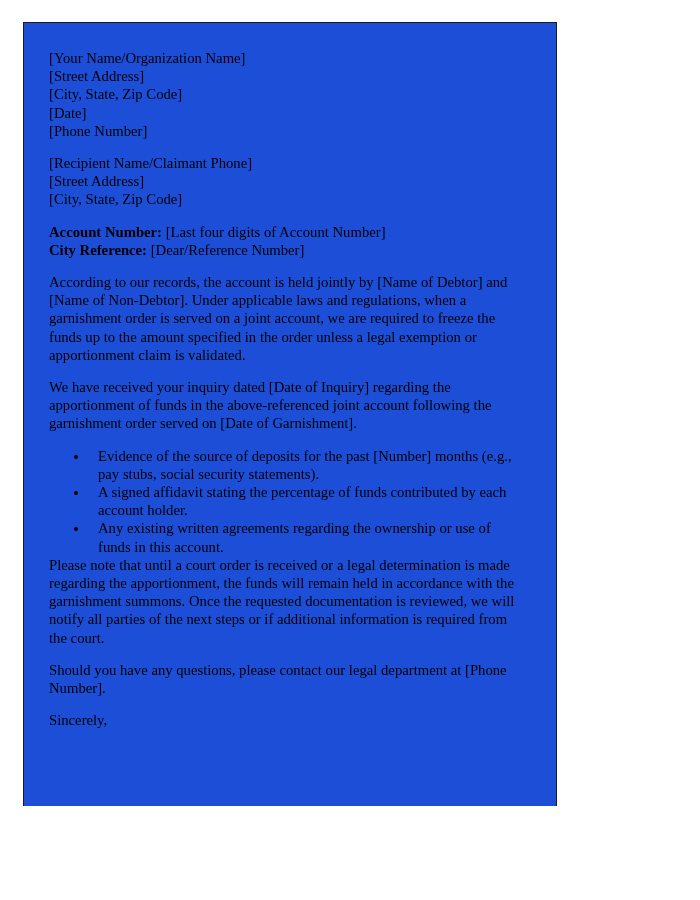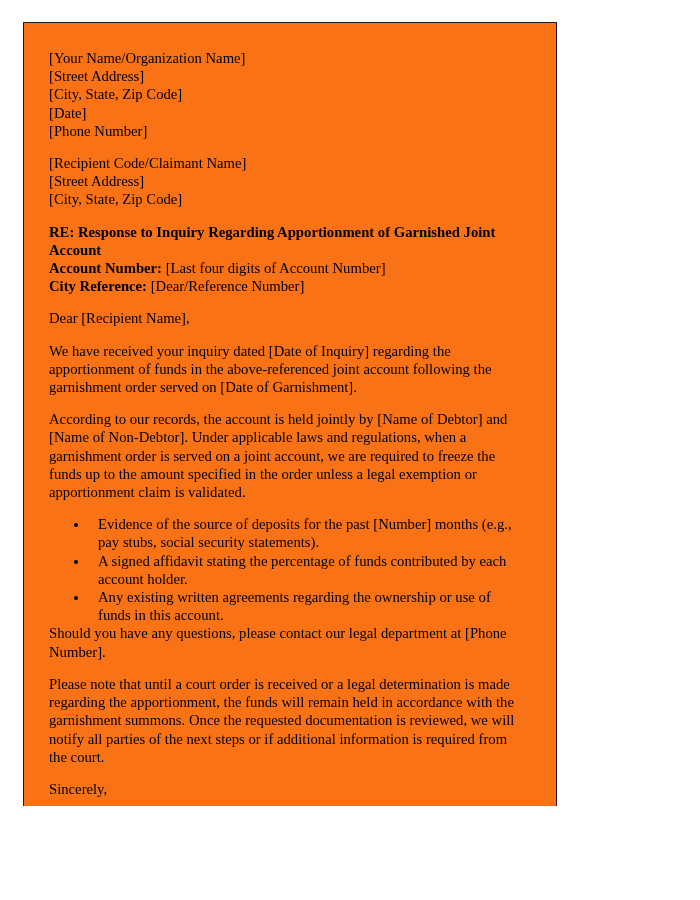--- a/index.html
+++ b/index.html
@@ -17,21 +17,21 @@
   }
 
   
   .page-sheet {
     position: absolute;
     left: 23px;
     top: 22px;
     width: 534px;
     height: 784px;
     box-sizing: border-box;
-    background: #f97316;
+    background: #1d4ed8;
     border-left: 1.5px solid #1a1a1a;
     border-right: 1.5px solid #1a1a1a;
     border-top: 1.5px solid #1a1a1a;
     border-bottom: none;
     overflow: hidden;
   }
 
   .page-body {
     padding: 26px 36px 0 25px;
   }
@@ -86,44 +86,42 @@
 
     <div class="block">
       <div class="addr-line">[Your Name/Organization Name]</div>
       <div class="addr-line">[Street Address]</div>
       <div class="addr-line">[City, State, Zip Code]</div>
       <div class="addr-line">[Date]</div>
       <div class="addr-line">[Phone Number]</div>
     </div>
 
     <div class="block">
-      <div class="addr-line">[Recipient Code/Claimant Name]</div>
+      <div class="addr-line">[Recipient Name/Claimant Phone]</div>
       <div class="addr-line">[Street Address]</div>
       <div class="addr-line">[City, State, Zip Code]</div>
     </div>
 
     <div class="block">
-      <div class="subject-line">RE: Response to Inquiry Regarding Apportionment of Garnished Joint Account</div>
       <div class="subject-line"><span>Account Number:</span> <span class="value">[Last four digits of Account Number]</span></div>
       <div class="subject-line"><span>City Reference:</span> <span class="value">[Dear/Reference Number]</span></div>
     </div>
 
-    <div class="block salutation">Dear [Recipient Name],</div>
+
+    <p class="block para">According to our records, the account is held jointly by [Name of Debtor] and [Name of Non-Debtor]. Under applicable laws and regulations, when a garnishment order is served on a joint account, we are required to freeze the funds up to the amount specified in the order unless a legal exemption or apportionment claim is validated.</p>
 
     <p class="block para">We have received your inquiry dated [Date of Inquiry] regarding the apportionment of funds in the above-referenced joint account following the garnishment order served on [Date of Garnishment].</p>
-
-    <p class="block para">According to our records, the account is held jointly by [Name of Debtor] and [Name of Non-Debtor]. Under applicable laws and regulations, when a garnishment order is served on a joint account, we are required to freeze the funds up to the amount specified in the order unless a legal exemption or apportionment claim is validated.</p>
 
 
     <ul class="doc-list">
       <li>Evidence of the source of deposits for the past [Number] months (e.g., pay stubs, social security statements).</li>
       <li>A signed affidavit stating the percentage of funds contributed by each account holder.</li>
       <li>Any existing written agreements regarding the ownership or use of funds in this account.</li>
     </ul>
 
+    <p class="block para">Please note that until a court order is received or a legal determination is made regarding the apportionment, the funds will remain held in accordance with the garnishment summons. Once the requested documentation is reviewed, we will notify all parties of the next steps or if additional information is required from the court.</p>
+
     <p class="block para">Should you have any questions, please contact our legal department at [Phone Number].</p>
-
-    <p class="block para">Please note that until a court order is received or a legal determination is made regarding the apportionment, the funds will remain held in accordance with the garnishment summons. Once the requested documentation is reviewed, we will notify all parties of the next steps or if additional information is required from the court.</p>
 
     <div class="block closing">Sincerely,</div>
 
   </div>
 </div>
 
 </body></html>

